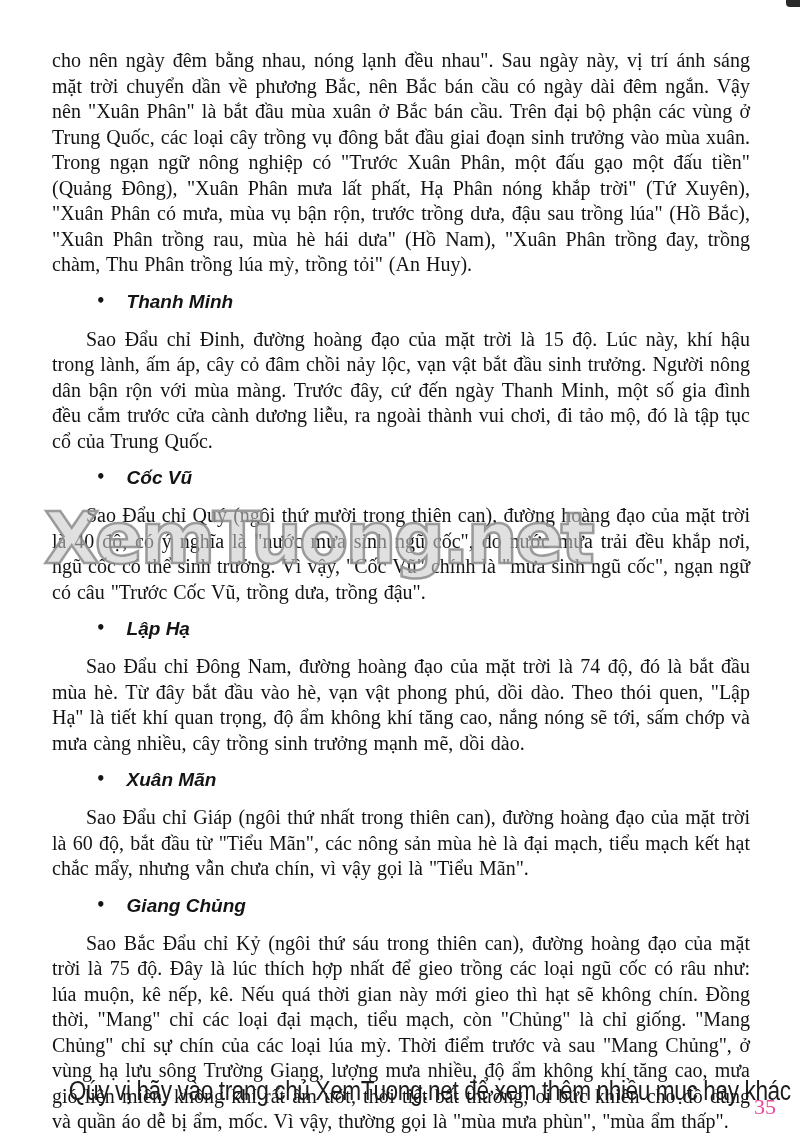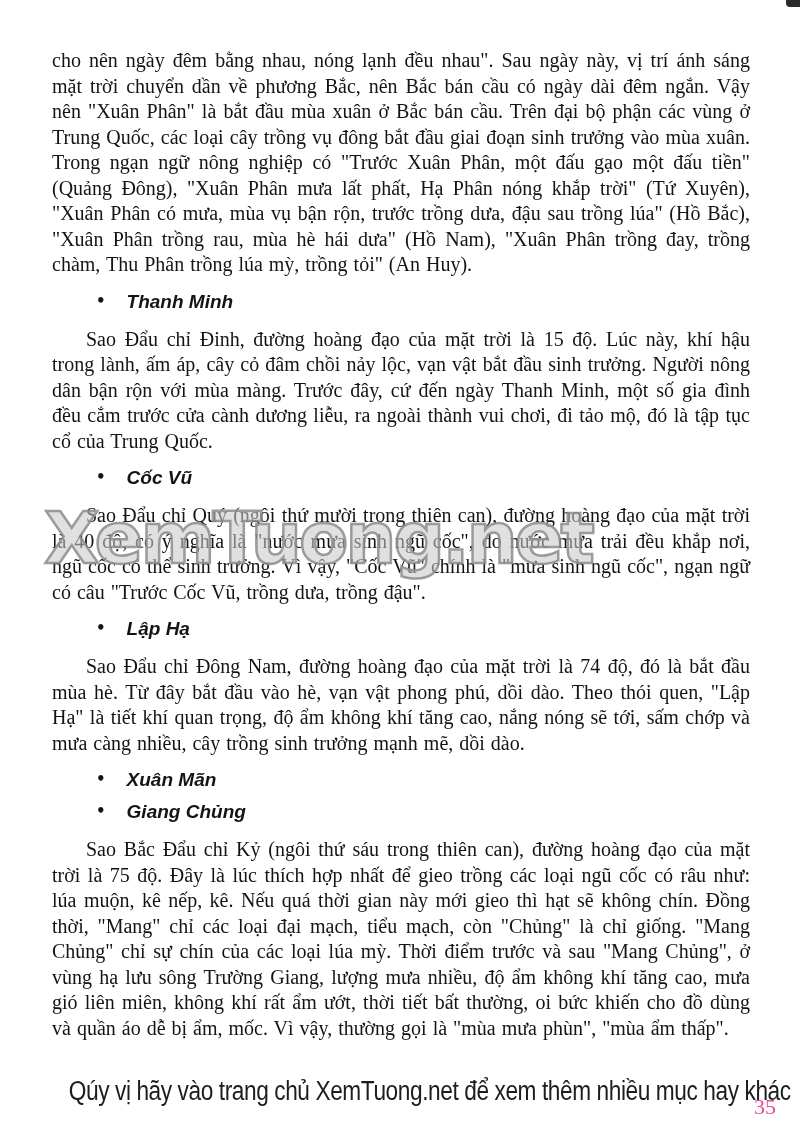--- a/index.html
+++ b/index.html
@@ -133,20 +133,21 @@
   <div class="section-heading">
     <span class="bullet">•</span>
     <span>Lập Hạ</span>
   </div>
   <p class="body-para">Sao Đẩu chỉ Đông Nam, đường hoàng đạo của mặt trời là 74 độ, đó là bắt đầu mùa hè. Từ đây bắt đầu vào hè, vạn vật phong phú, dồi dào. Theo thói quen, "Lập Hạ" là tiết khí quan trọng, độ ẩm không khí tăng cao, nắng nóng sẽ tới, sấm chớp và mưa càng nhiều, cây trồng sinh trưởng mạnh mẽ, dồi dào.</p>
 
   <div class="section-heading">
     <span class="bullet">•</span>
     <span>Xuân Mãn</span>
   </div>
+  <p class="body-para">Sao Đẩu chỉ Giáp (ngôi thứ nhất trong thiên can), đường hoàng đạo của mặt trời là 60 độ, bắt đầu từ "Tiểu Mãn", các nông sản mùa hè là đại mạch, tiểu mạch kết hạt chắc mẩy, nhưng vẫn chưa chín, vì vậy gọi là "Tiểu Mãn".</p>
 
   <div class="section-heading">
     <span class="bullet">•</span>
     <span>Giang Chủng</span>
   </div>
   <p class="body-para">Sao Bắc Đẩu chỉ Kỷ (ngôi thứ sáu trong thiên can), đường hoàng đạo của mặt trời là 75 độ. Đây là lúc thích hợp nhất để gieo trồng các loại ngũ cốc có râu như: lúa muộn, kê nếp, kê. Nếu quá thời gian này mới gieo thì hạt sẽ không chín. Đồng thời, "Mang" chỉ các loại đại mạch, tiểu mạch, còn "Chủng" là chỉ giống. "Mang Chủng" chỉ sự chín của các loại lúa mỳ. Thời điểm trước và sau "Mang Chủng", ở vùng hạ lưu sông Trường Giang, lượng mưa nhiều, độ ẩm không khí tăng cao, mưa gió liên miên, không khí rất ẩm ướt, thời tiết bất thường, oi bức khiến cho đồ dùng và quần áo dễ bị ẩm, mốc. Vì vậy, thường gọi là "mùa mưa phùn", "mùa ẩm thấp".</p>
 
 </div>
 
 <div class="watermark">XemTuong.net</div>

